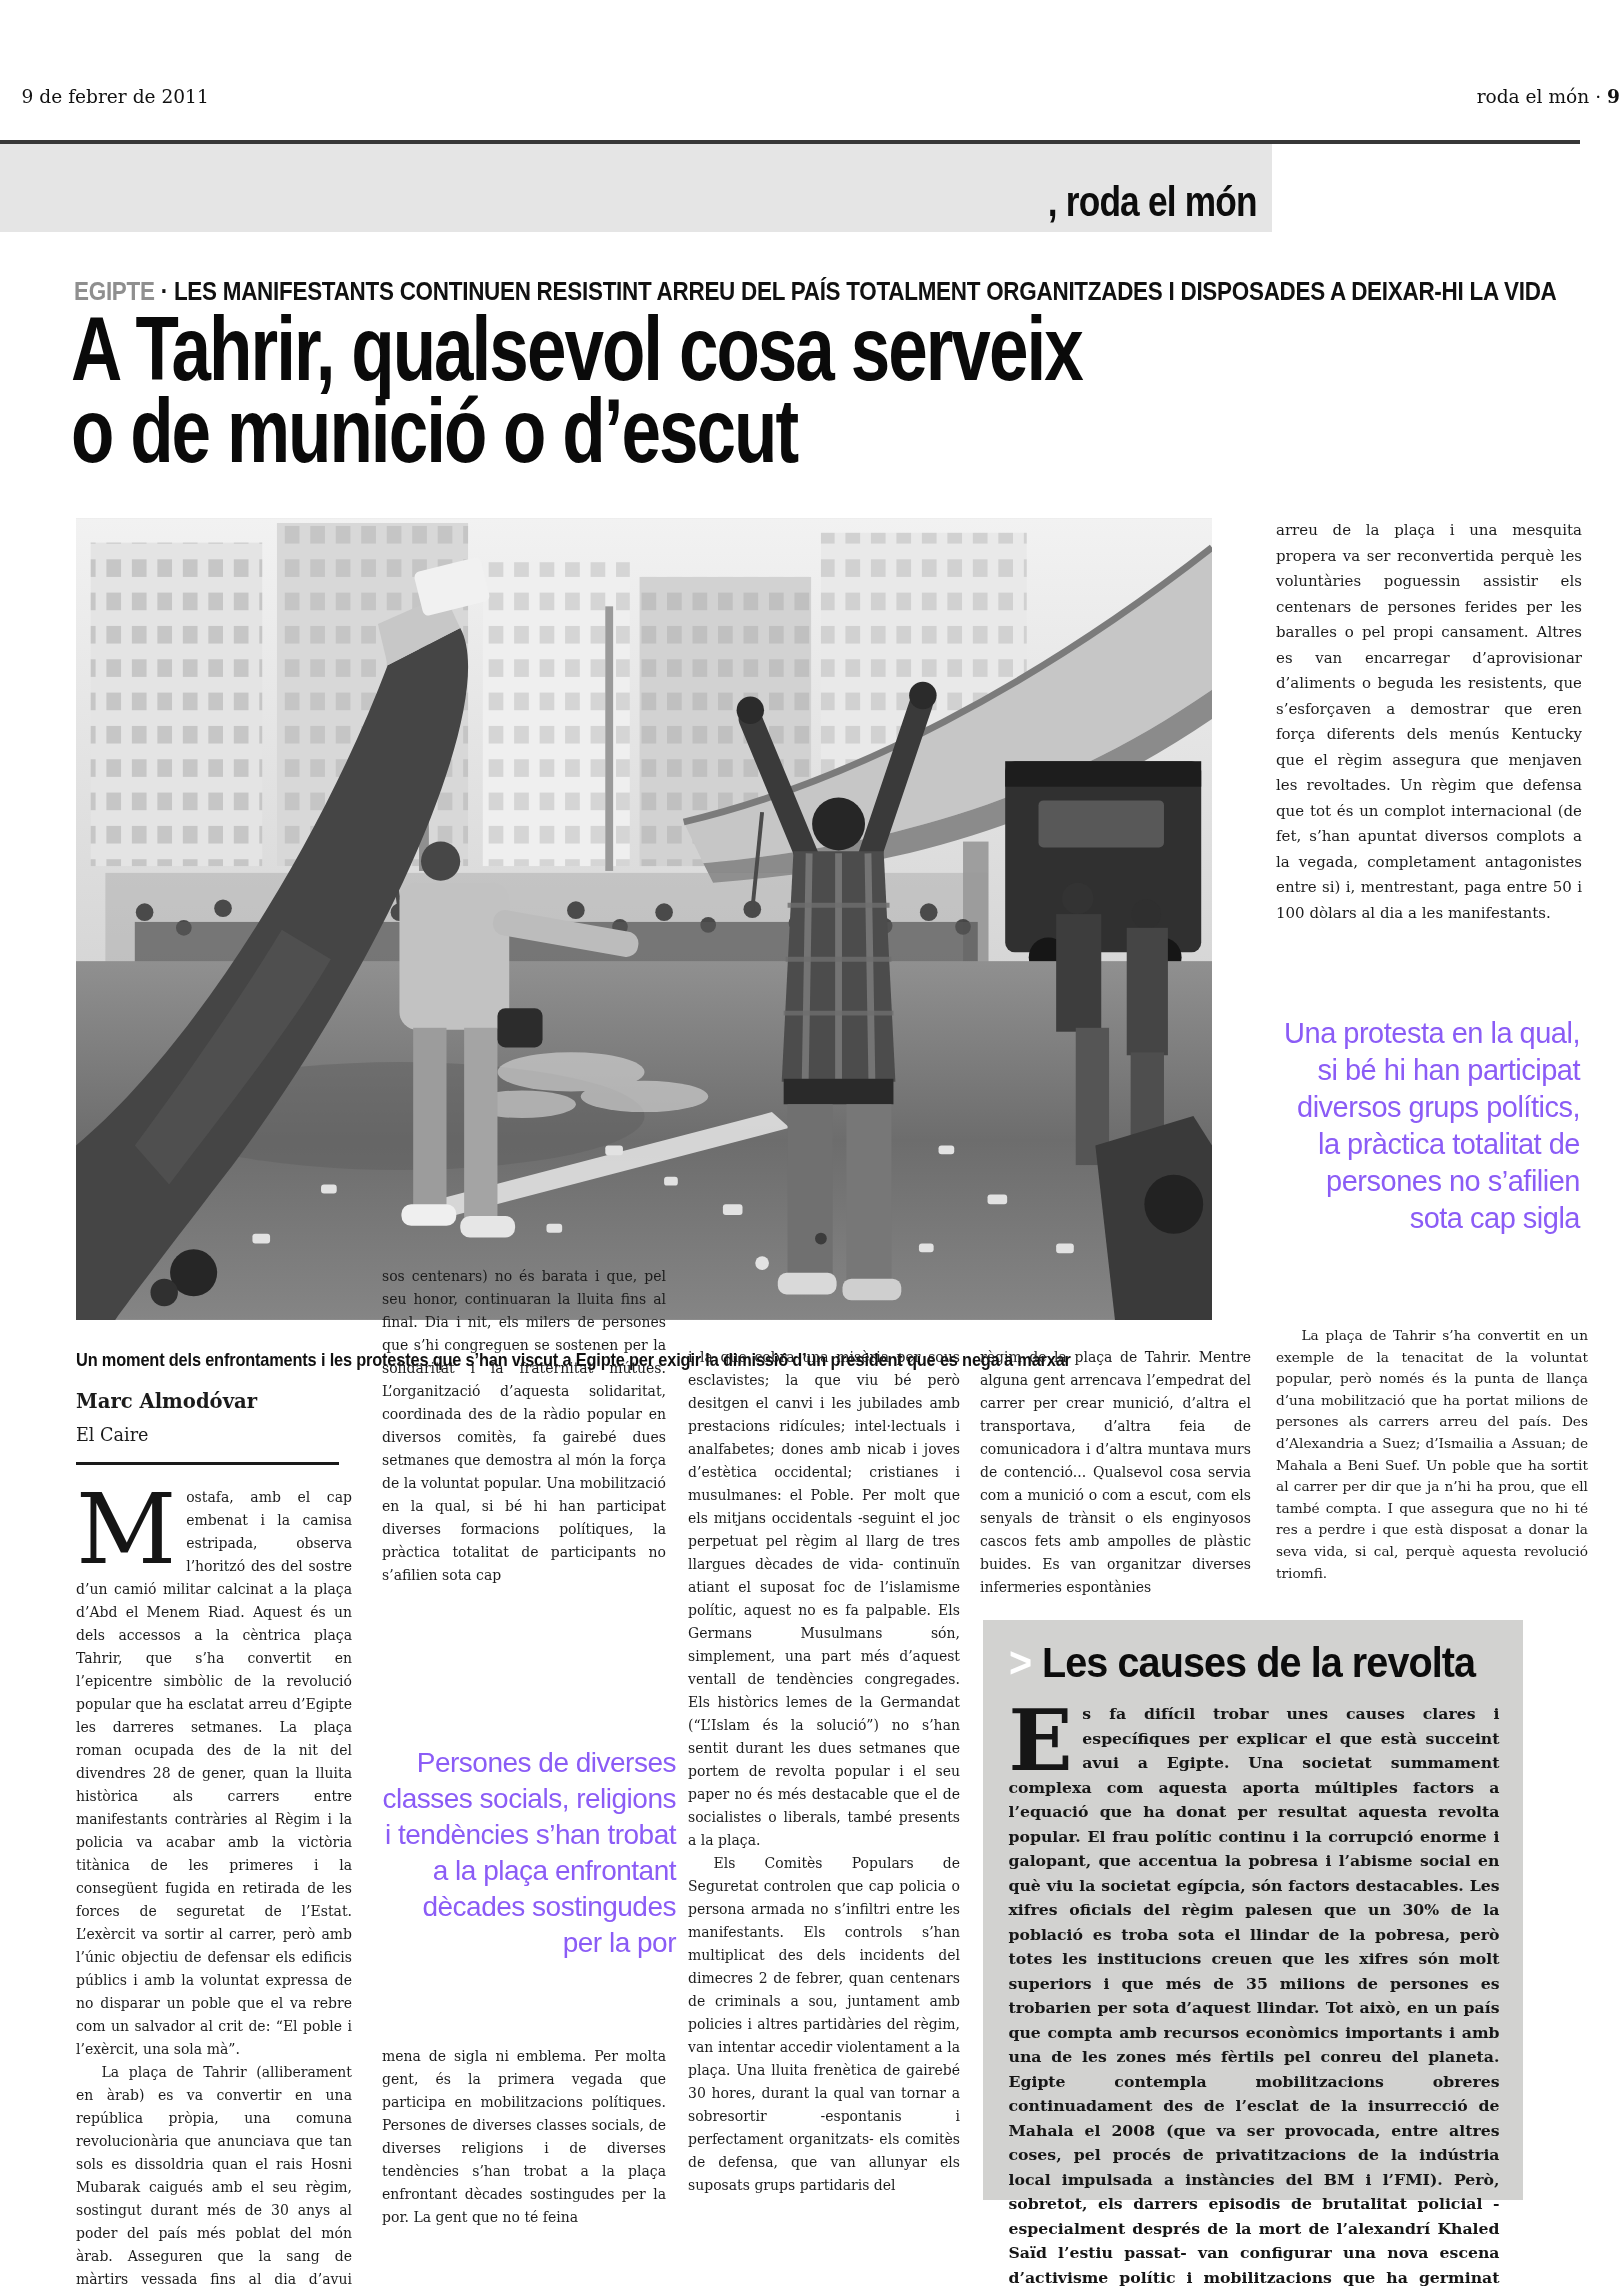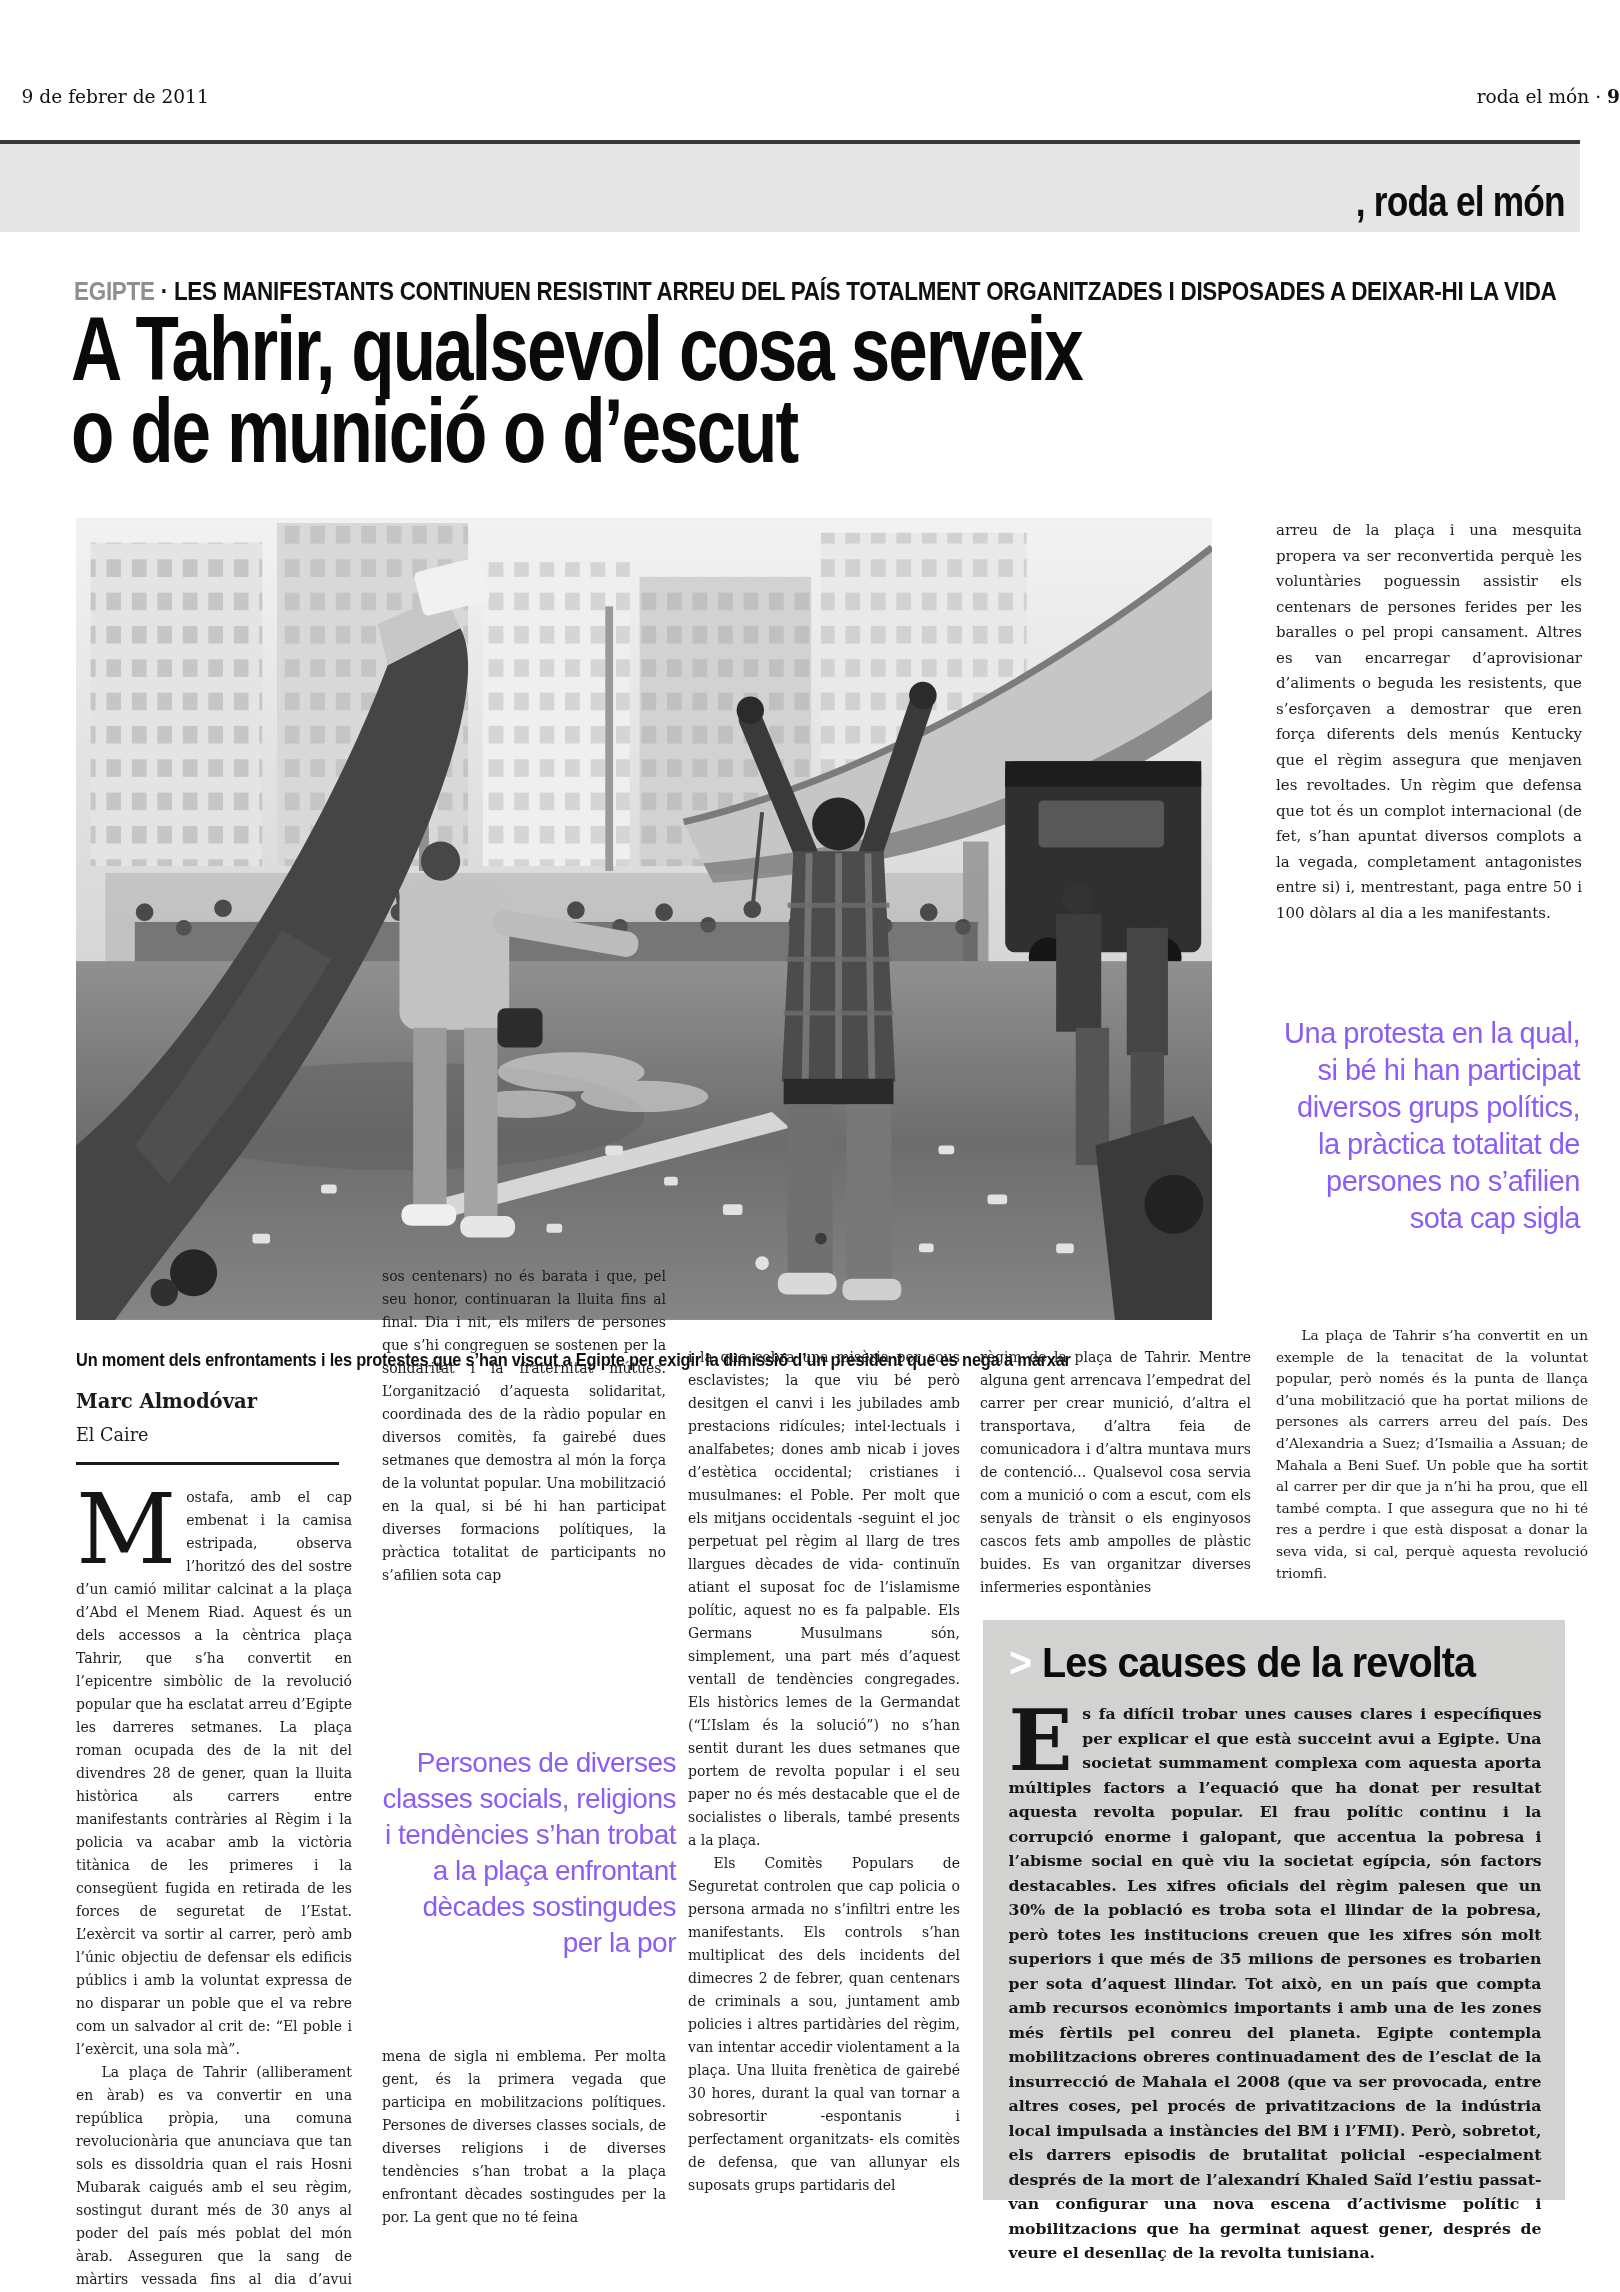--- a/index.html
+++ b/index.html
@@ -5,21 +5,21 @@
   html,body{margin:0;padding:0;background:#888;}
   .page{position:relative;width:1620px;height:2293px;background:#ffffff;overflow:hidden;
         font-family:"DejaVu Serif",serif;color:#1b1b1b;padding-left:40px;}
   .abs{position:absolute;}
 
   
   .m-date{left:21.6px;top:86px;font-size:18.6px;color:#111;}
   .m-right{right:40px;top:86px;font-size:18.6px;color:#111;}
   .m-right b{font-weight:bold;}
   .top-rule{left:0;top:140px;width:1580px;height:3.9px;background:#383838;}
-  .band{left:0;top:144px;width:1580px;height:88px;background:#e5e5e5;}
+  .band{left:0;top:144px;width:1272px;height:88px;background:#e5e5e5;}
   .band-label{position:absolute;right:15.7px;bottom:5.9px;font-family:"Liberation Sans",sans-serif;
         font-weight:bold;font-size:43px;letter-spacing:-1px;color:#0d0d0d;
         transform:scaleX(.82);transform-origin:right center;white-space:nowrap;}
 
   
   .kicker{left:74px;top:277px;width:1666px;font-family:"Liberation Sans",sans-serif;
         font-weight:bold;font-size:25.5px;letter-spacing:-0.3px;white-space:nowrap;
         transform:scaleX(.88);transform-origin:left center;color:#111;}
   .kicker .tag{color:#8f8f8f;}
   .headline{left:71px;top:308px;font-family:"Liberation Sans",sans-serif;font-weight:bold;
@@ -49,21 +49,21 @@
   .rail1{left:1276px;top:518px;width:306px;font-size:15px;line-height:25.5px;}
   .rail2{left:1276px;top:1325px;width:312px;font-size:13.7px;line-height:21.6px;}
   .dropcap{float:left;font-family:"DejaVu Serif",serif;font-size:98px;line-height:78px;
         padding:3.9px 9.8px 0 0;color:#151515;}
   .pullquote{font-family:"Liberation Sans",sans-serif;font-size:28px;line-height:36px;
         letter-spacing:-0.5px;color:#8b5cf6;text-align:right;}
   .pq-col2{left:382px;top:1745px;width:294px;}
   .pq-rail{left:1276px;top:1015px;width:304px;font-size:29px;line-height:37px;}
 
   
-  .box{left:983px;top:1620px;width:582px;height:580px;background:#d2d2d0;box-sizing:border-box;
+  .box{left:983px;top:1620px;width:540px;height:580px;background:#d2d2d0;box-sizing:border-box;
         padding:17.6px 23.5px 0 25.5px;}
   .box-titlerow{font-family:"Liberation Sans",sans-serif;font-weight:bold;font-size:43px;
         letter-spacing:-1px;white-space:nowrap;transform:scaleX(.92);transform-origin:left center;
         color:#0c0c0c;}
   .box-arrow{color:#ffffff;font-weight:800;margin-right:11.8px;}
   .box-body{margin-top:15.7px;font-size:15.7px;line-height:24.5px;font-weight:600;
         text-align:justify;color:#161616;}
   .box-drop{float:left;font-size:84px;line-height:65px;font-weight:bold;padding:5.9px 9.8px 0 0;}
 </style>
 </head>

